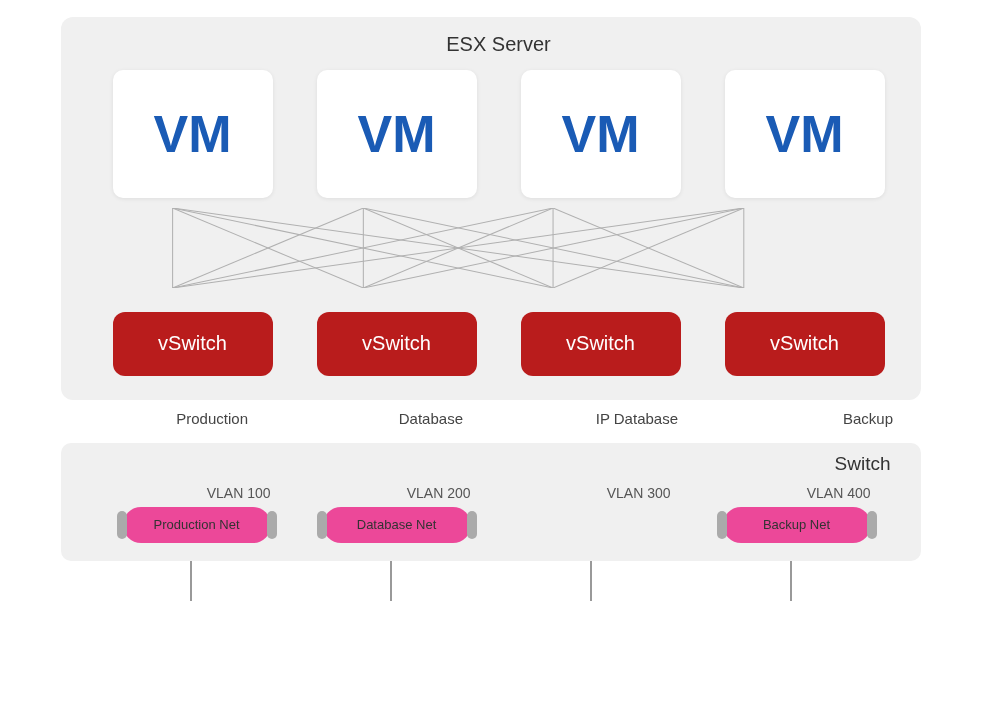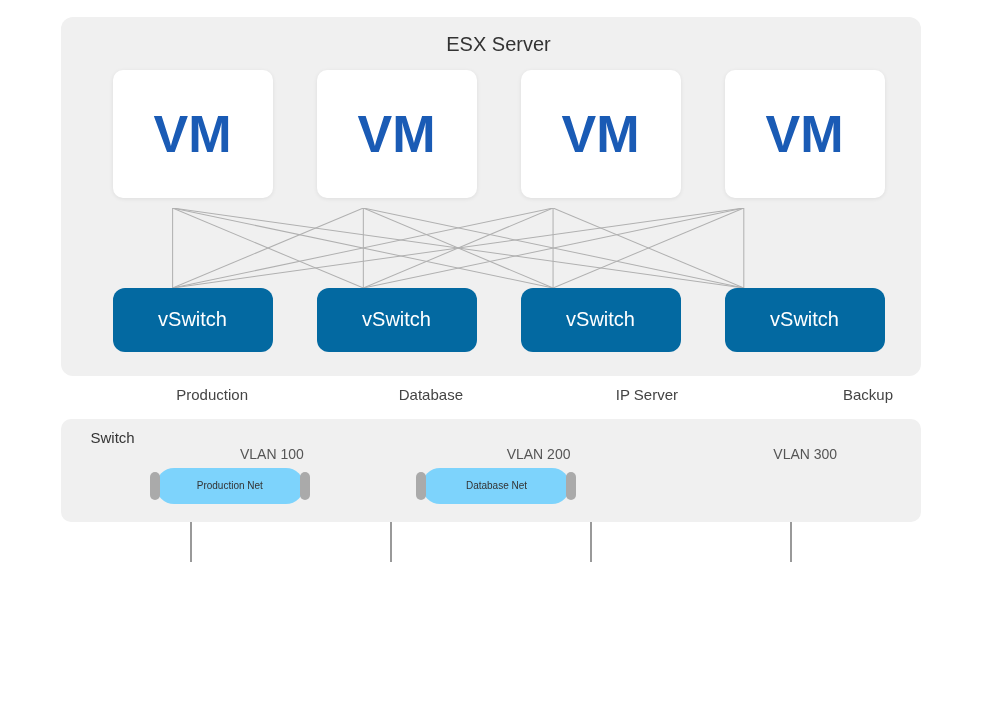--- a/index.html
+++ b/index.html
@@ -67,28 +67,29 @@
 
     
     .vswitch-row {
       display: flex;
       justify-content: space-around;
       margin-top: 0px;
     }
     .vswitch-box {
       width: 160px;
       height: 64px;
-      background: #0369a1;
+      background: #b91c1c;
       border-radius: 12px;
       display: flex;
       align-items: center;
       justify-content: center;
       font-size: 20px;
       color: white;
       font-weight: 500;
+      margin-top: 24px;
     }
 
     
     .vswitch-labels {
       display: flex;
       justify-content: space-around;
       width: 860px;
       margin-top: 10px;
       margin-bottom: 0px;
     }
@@ -101,49 +102,50 @@
 
     
     .switch-section {
       width: 860px;
       background: #f0f0f0;
       border-radius: 10px;
       margin-top: 16px;
       padding: 10px 30px 18px 30px;
     }
     .switch-title {
-      text-align: left;
-      font-size: 15px;
+      text-align: right;
+      font-size: 19px;
       color: #333;
+      margin-bottom: 10px;
       font-weight: 400;
     }
     .vlan-row {
       display: flex;
       justify-content: space-around;
     }
     .vlan-col {
       width: 160px;
       display: flex;
       flex-direction: column;
       align-items: flex-end;
     }
     .vlan-label {
       font-size: 14px;
       color: #555;
       margin-bottom: 6px;
     }
     .network-pill {
       width: 148px;
       height: 36px;
-      background: #7dd3fc;
+      background: #ec4899;
       border-radius: 18px;
       display: flex;
       align-items: center;
       justify-content: center;
-      font-size: 10px;
+      font-size: 13px;
       color: #333;
       position: relative;
     }
     
     .network-pill::before,
     .network-pill::after {
       content: '';
       position: absolute;
       top: 50%;
       transform: translateY(-50%);
@@ -234,21 +236,21 @@
       </div>
       <div class="vswitch-box">
         <span>vSwitch</span>
       </div>
     </div>
   </div>
 
   <div class="vswitch-labels">
     <div class="vswitch-label">Production</div>
     <div class="vswitch-label">Database</div>
-    <div class="vswitch-label">IP Server</div>
+    <div class="vswitch-label">IP Database</div>
     <div class="vswitch-label">Backup</div>
   </div>
 
   <div class="switch-section">
     <div class="switch-title">Switch</div>
     <div class="vlan-row">
       <div class="vlan-col">
         <div class="vlan-label">VLAN 100</div>
         <div class="network-pill">
           <span>Production Net</span>
@@ -256,20 +258,26 @@
       </div>
       <div class="vlan-col">
         <div class="vlan-label">VLAN 200</div>
         <div class="network-pill">
           <span>Database Net</span>
         </div>
       </div>
       <div class="vlan-col">
         <div class="vlan-label">VLAN 300</div>
       </div>
+      <div class="vlan-col">
+        <div class="vlan-label">VLAN 400</div>
+        <div class="network-pill">
+          <span>Backup Net</span>
+        </div>
+      </div>
     </div>
   </div>
 
   <div class="vlines-row">
     <div class="vline">
         <div class="vline-seg"></div>
       </div>
     <div class="vline">
         <div class="vline-seg"></div>
       </div>

